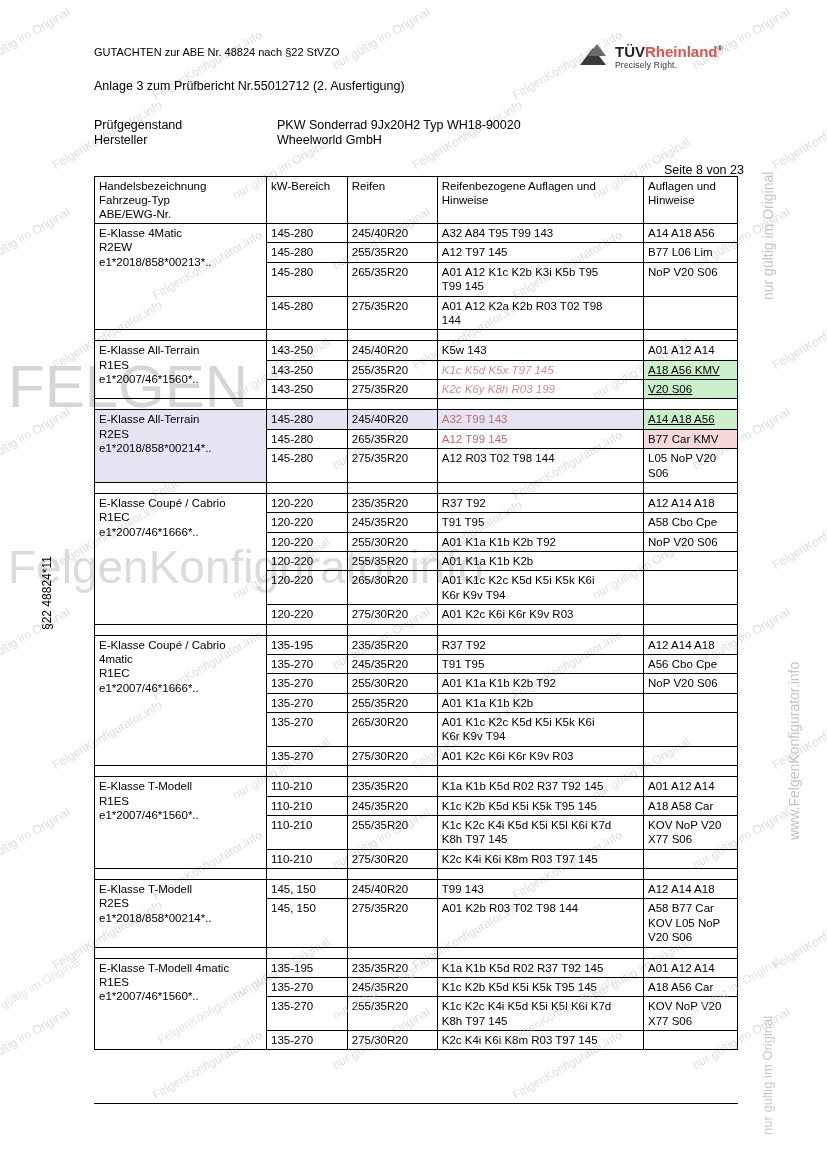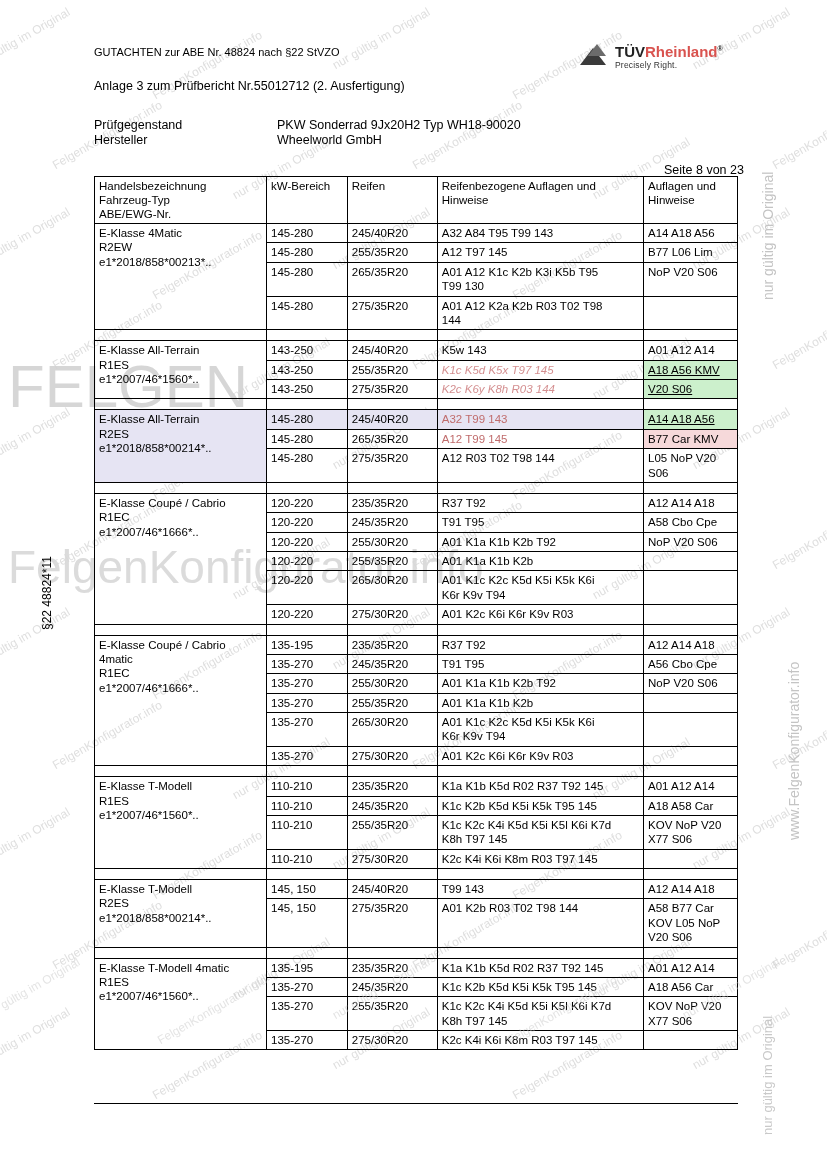--- a/index.html
+++ b/index.html
@@ -254,21 +254,21 @@
           </td>
           <td class="c5">
             <div class="sub">B77 L06 Lim</div>
           </td>
         </tr>
         <tr>
           <td class="c2">145-280</td>
           <td class="c3">265/35R20</td>
           <td class="c4">
             <div class="sub">A01 A12 K1c K2b K3i K5b T95</div>
-            <div class="sub">T99 130</div>
+            <div class="sub">T99 145</div>
           </td>
           <td class="c5">
             <div class="sub">NoP V20 S06</div>
           </td>
         </tr>
         <tr>
           <td class="c2">145-280</td>
           <td class="c3">275/35R20</td>
           <td class="c4">
             <div class="sub">A01 A12 K2a K2b R03 T02 T98</div>
@@ -305,21 +305,21 @@
             <div class="sub">K1c K5d K5x T97 145</div>
           </td>
           <td class="c5 hl-green">
             <div class="sub">A18 A56 KMV</div>
           </td>
         </tr>
         <tr>
           <td class="c2">143-250</td>
           <td class="c3">275/35R20</td>
           <td class="c4 txt-pink">
-            <div class="sub">K2c K6y K8h R03 144</div>
+            <div class="sub">K2c K6y K8h R03 199</div>
           </td>
           <td class="c5 hl-green">
             <div class="sub">V20 S06</div>
           </td>
         </tr>
         <tr>
           <td class="c1" style="height:6px"></td>
           <td class="c2"></td>
           <td class="c3"></td>
           <td class="c4"></td>

